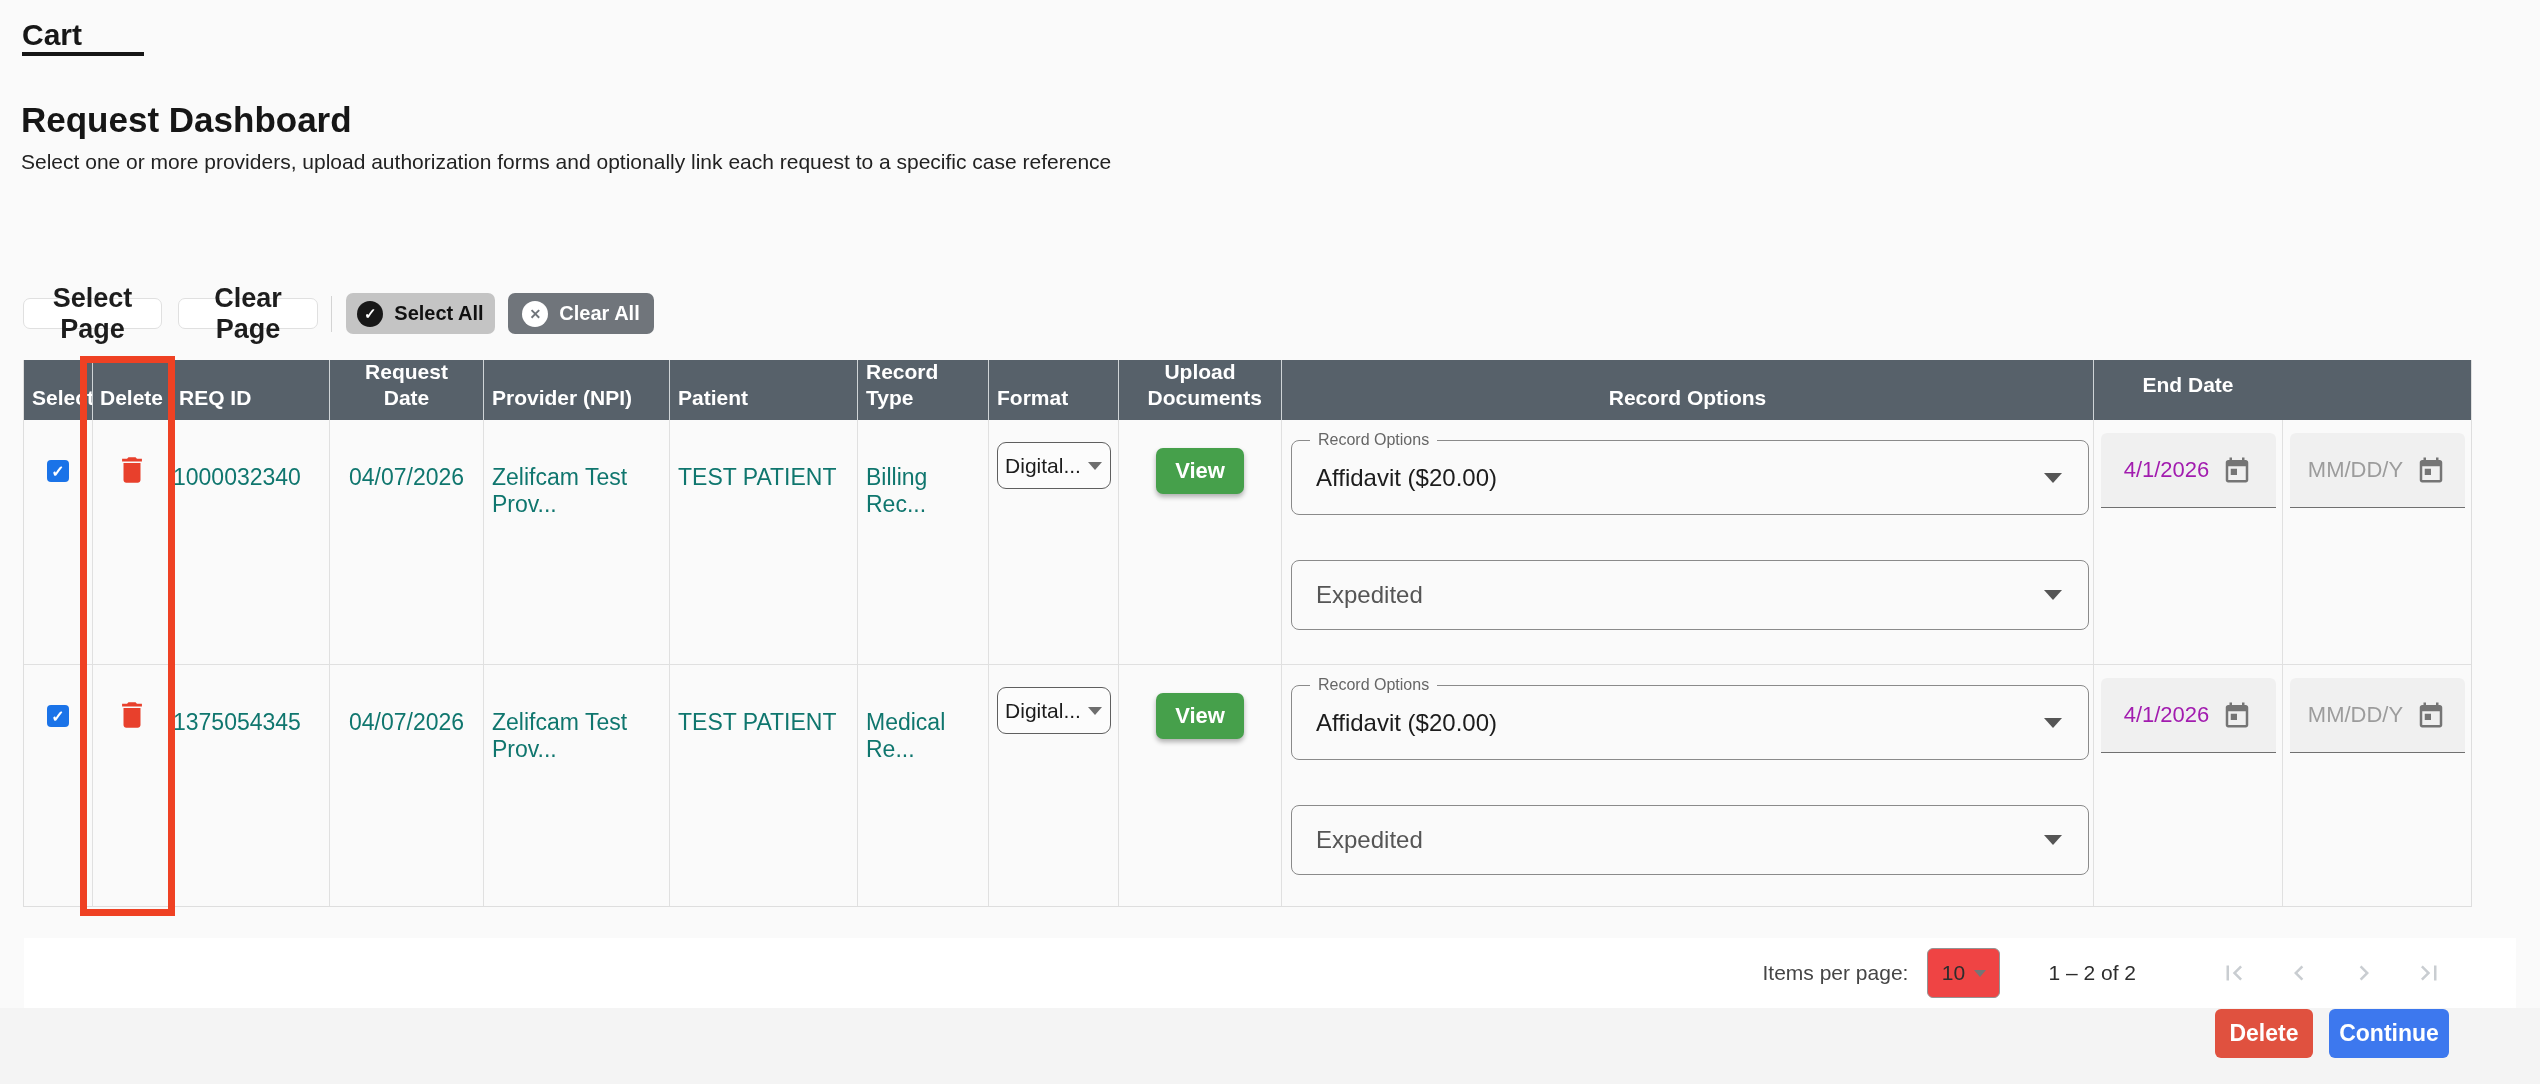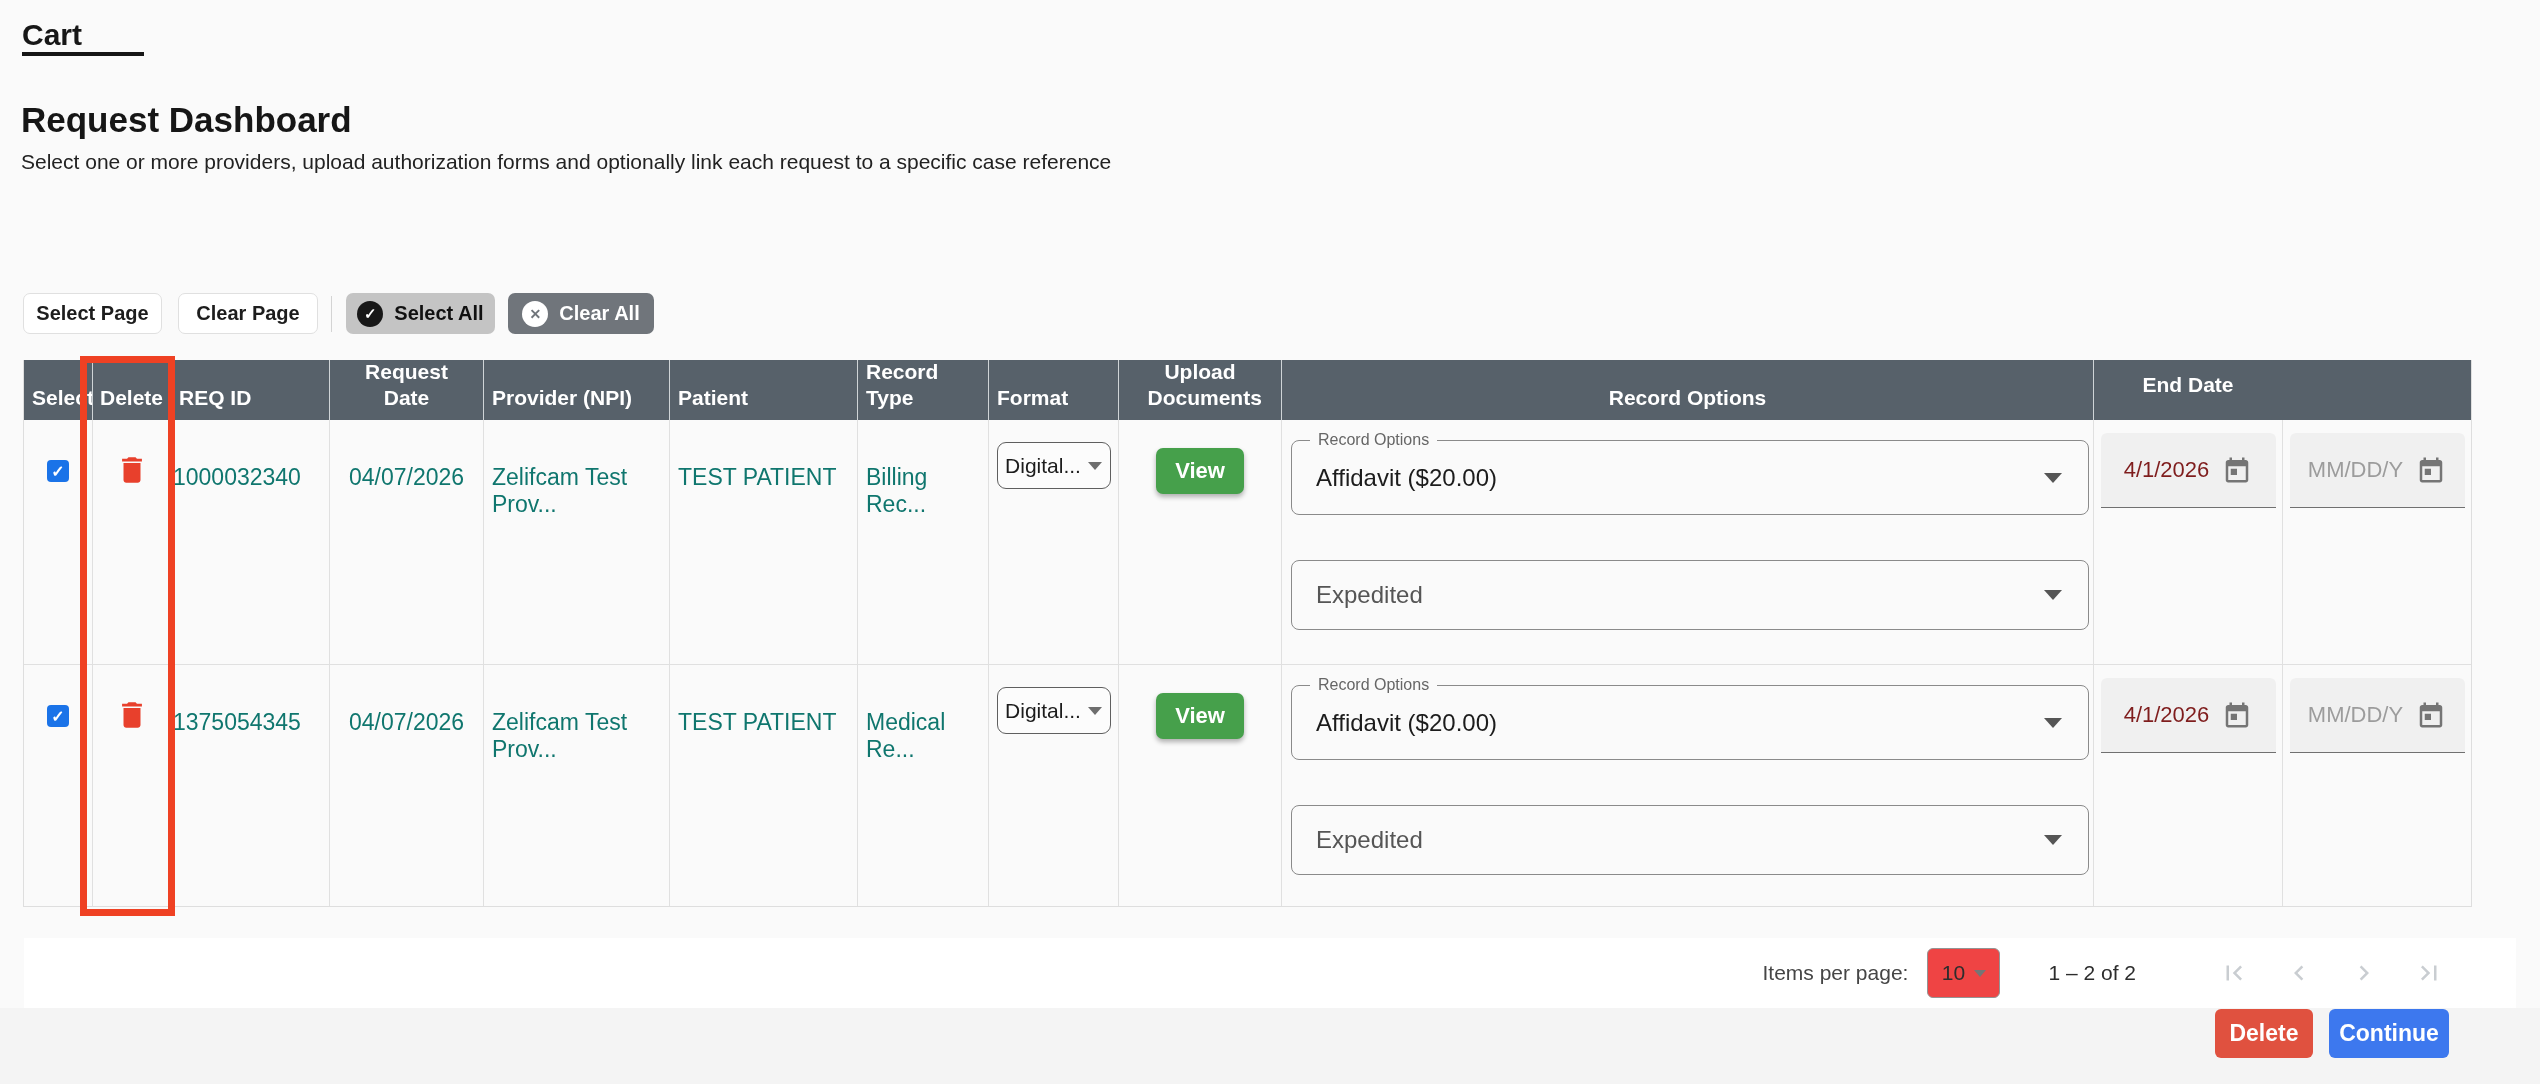--- a/index.html
+++ b/index.html
@@ -15,22 +15,22 @@
 
   
   .tab-title { position:absolute; left:22px; top:18px; font-size:30px; font-weight:bold; color:#171717; }
   .tab-underline { position:absolute; left:22px; top:52px; width:122px; height:4px; background:#161616; }
   .page-heading { position:absolute; left:21px; top:100px; font-size:35px; font-weight:800; color:#161616; }
   .page-subheading { position:absolute; left:21px; top:150px; font-size:21px; color:#222; }
 
   
   .toolbar { position:absolute; left:23px; top:293px; height:41px; display:flex; align-items:center; }
   .btn-light {
-    height:41px; background:#fff; border:1.5px solid #e0e0e0; border-radius:7px;
-    font-size:20px; font-weight:bold; color:#1d1d1d; display:flex; align-items:center; justify-content:center;
+    height:31px; background:#fff; border:1.5px solid #e0e0e0; border-radius:7px;
+    font-size:27px; font-weight:bold; color:#1d1d1d; display:flex; align-items:center; justify-content:center;
     cursor:pointer;
   }
   .btn-select-page { width:139px; margin-right:16px; }
   .btn-clear-page { width:140px; }
   .toolbar-divider { width:1px; height:36px; background:#d4d4d4; margin:0 14px 0 13px; }
   .btn-select-all {
     width:149px; height:41px; background:#c4c4c4; border:none; border-radius:7px;
     display:flex; align-items:center; justify-content:center; gap:11px;
     font-size:20px; font-weight:bold; color:#111; cursor:pointer; margin-right:13px;
   }
@@ -120,21 +120,21 @@
   .mat-select.secondary { height:70px; margin-top:45px; }
   .mat-select.secondary .value { color:#555; }
   .mat-select .tri-down { border-left-width:9px; border-right-width:9px; border-top-width:10px; border-top-color:#555; }
 
   .date-cell { padding-top:13px; display:flex; justify-content:center; }
   .date-field {
     width:175px; height:75px; background:#f0f0f0;
     border-radius:6px 6px 0 0; border-bottom:1.5px solid #707070;
     display:flex; align-items:center; justify-content:center; gap:13px; cursor:text;
   }
-  .date-field .date-text { font-size:22px; color:#7f1d1d; }
+  .date-field .date-text { font-size:22px; color:#a21caf; }
   .date-field .placeholder { color:#9c9c9c; }
   .cal-icon svg { width:30px; height:30px; fill:#757575; display:block; cursor:pointer; }
 
   
   .delete-highlight {
     position:absolute; left:80px; top:356px; width:95px; height:560px;
     border:7px solid #ef4123; pointer-events:none;
   }
 
   

